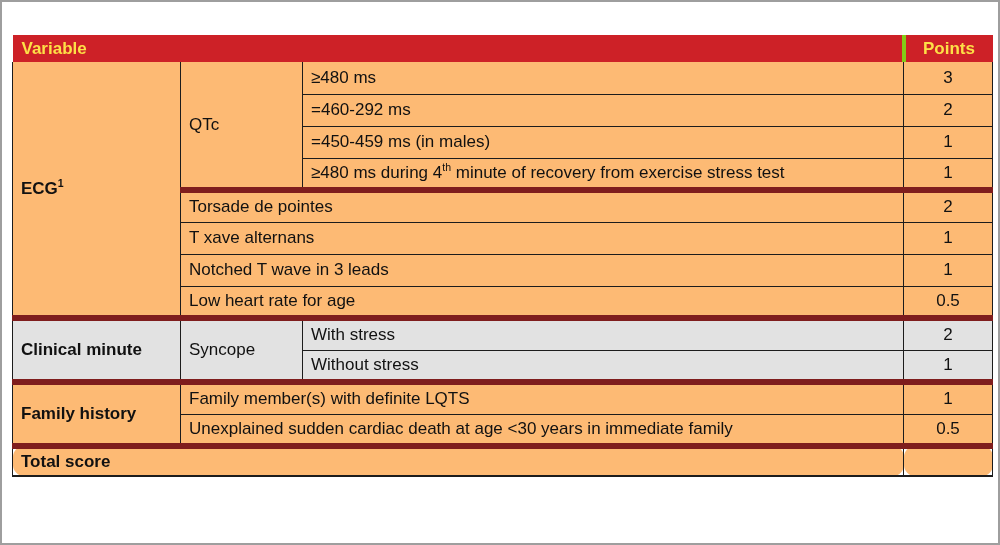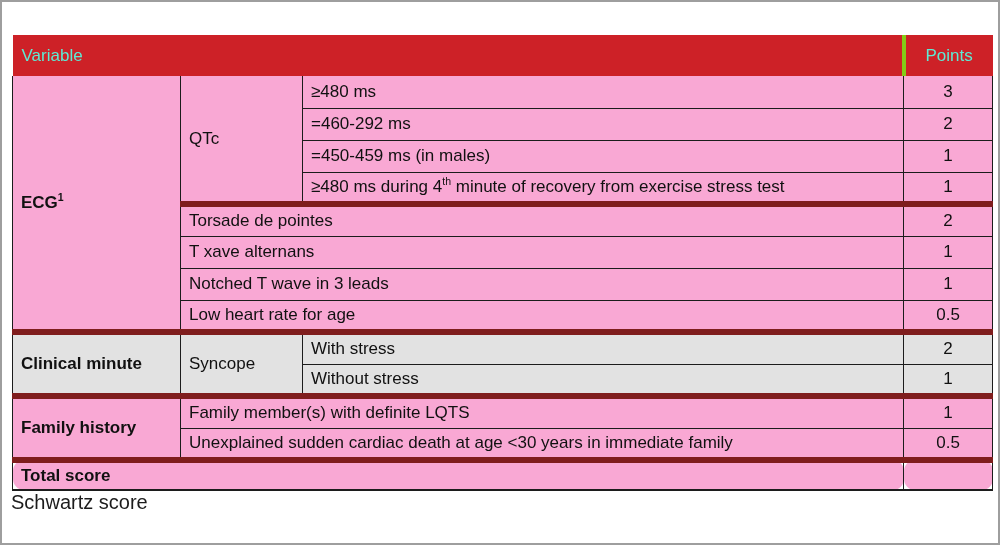--- a/index.html
+++ b/index.html
@@ -28,40 +28,40 @@
   }
 
   col.c1 { width: 168px; }
   col.c2 { width: 122px; }
   col.c3 { width: 601px; }
   col.c4 { width: 89px; }
 
   
   thead th {
     background: var(--accent, #cd2127);
-    color: #5eead4;
-    font-weight: normal;
+    color: #fde047;
+    font-weight: bold;
     text-align: left;
-    height: 41px;
+    height: 27px;
     padding: 0 0 0 9px;
     border: none;
   }
   thead th.points-hd {
     text-align: center;
     padding: 0;
     border-left: 4px solid #84cc16;
   }
 
   
   tbody td {
     border: 1px solid #1c1c1c;
     height: 32px;
     padding: 0 4px 0 8px;
     vertical-align: middle;
-    background: #f9a8d4;
+    background: #fdba74;
   }
   tbody tr.first-row td { border-top: none; }
   tbody td.pts { text-align: center; padding: 0; }
   tbody td.lbl { font-weight: bold; margin-top: 31px; }
 
   tr.shaded td { background: var(--shade, #e2e2e2); }
 
   
   tr.sec td { border-top: 6px solid #7f1d1d; }
   table.score { border-bottom: 2px solid #1c1c1c; }
@@ -153,15 +153,14 @@
         <td colspan="2">Unexplained sudden cardiac death at age &lt;30 years in immediate family</td>
         <td class="pts">0.5</td>
       </tr>
       <tr class="sec last-row">
         <td class="lbl" colspan="3" style="height:30px">Total score</td>
         <td class="pts" style="height:30px"></td>
       </tr>
     </tbody>
   </table>
 
-  <div class="caption">Schwartz score</div>
 
 </div>
 
 </body></html>

